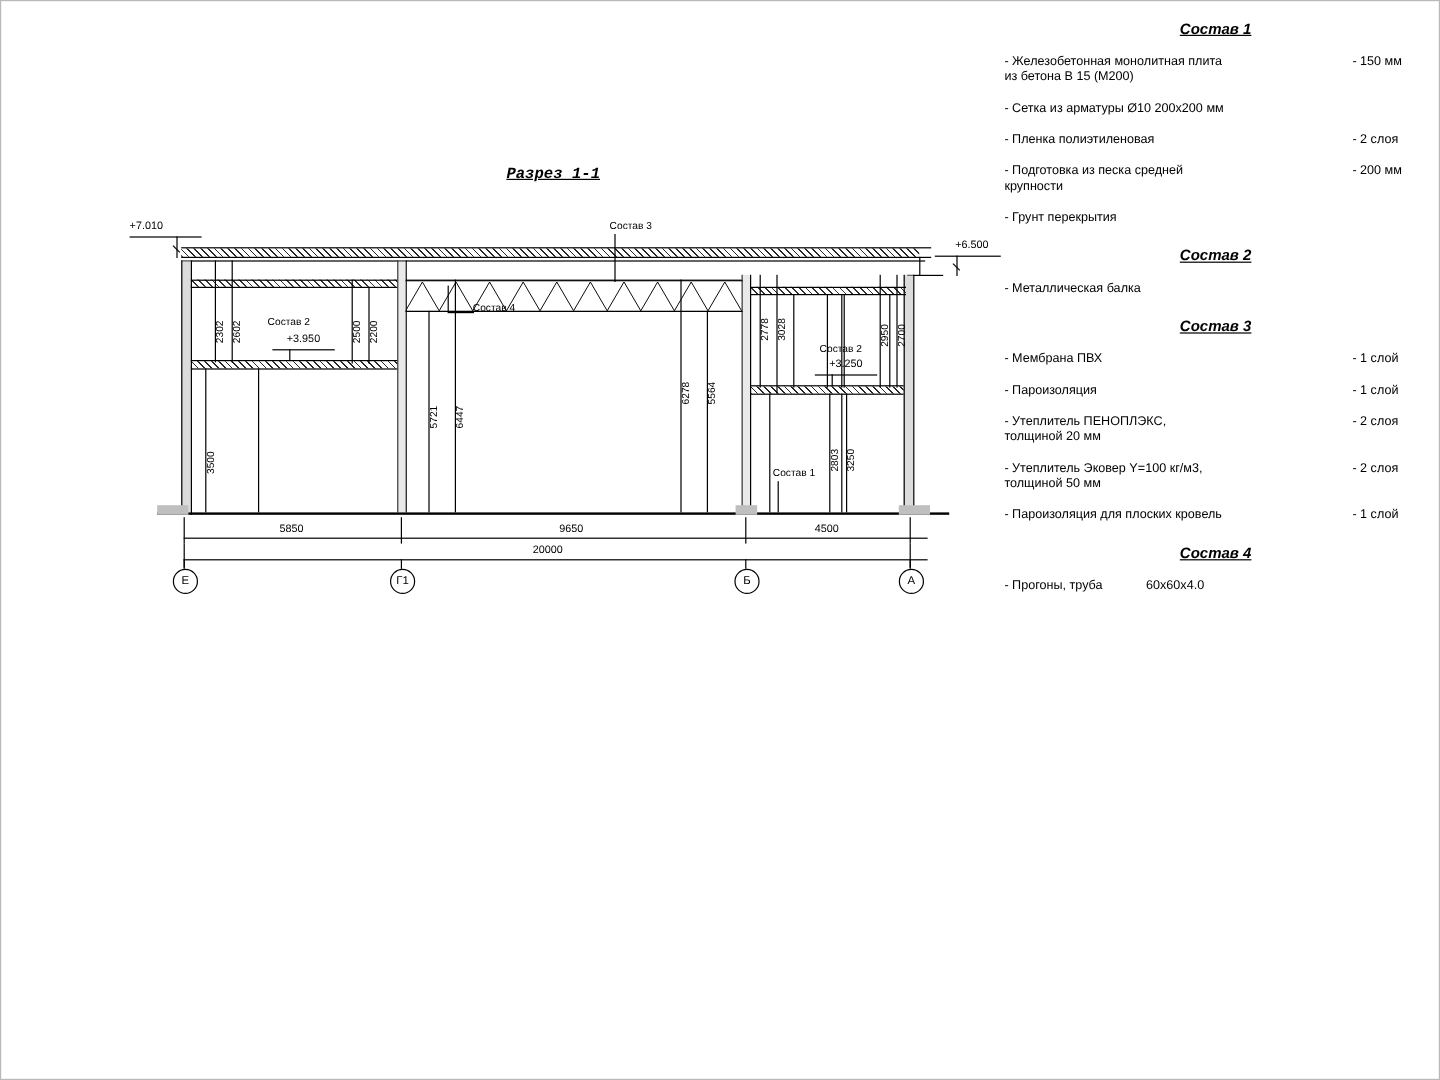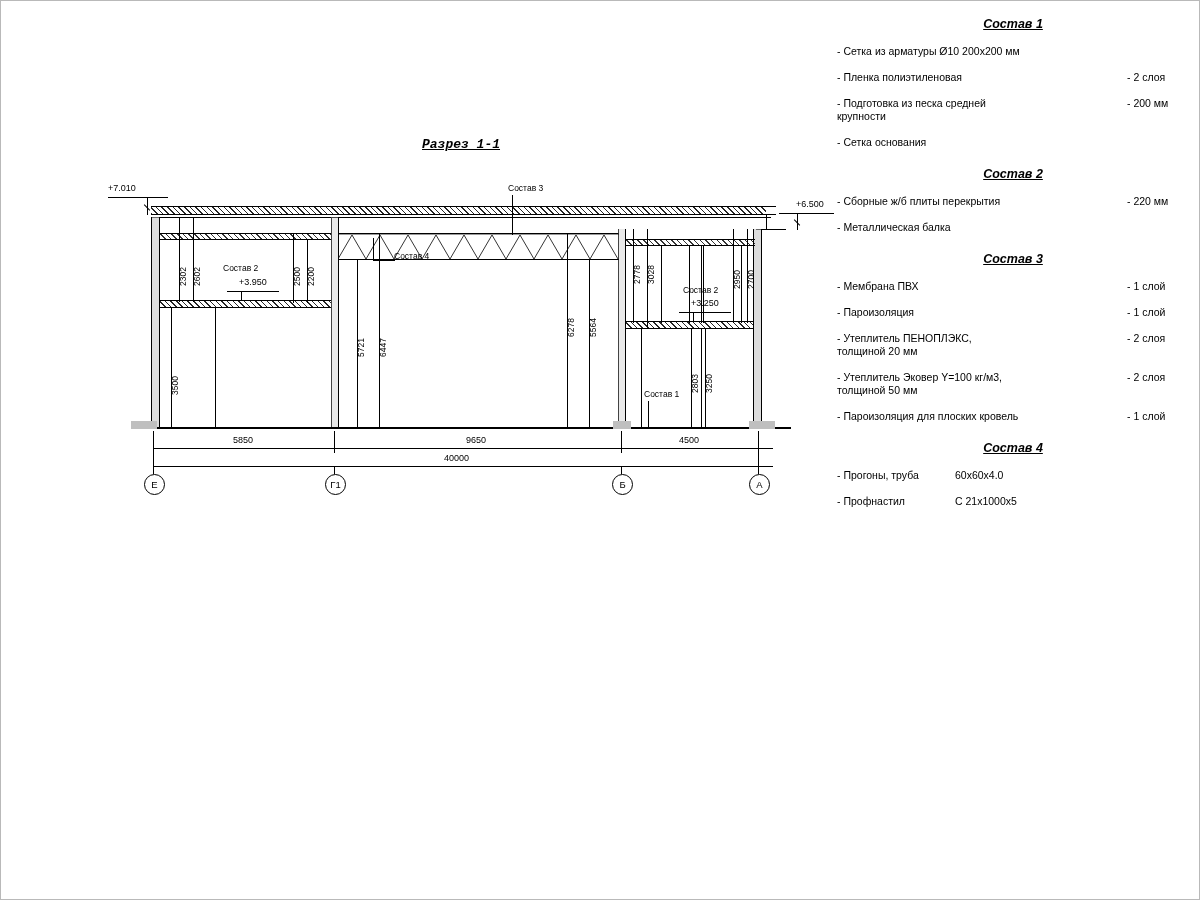--- a/index.html
+++ b/index.html
@@ -172,58 +172,59 @@
     <div class="ln v" style="left:333px;top:430px;height:22px;"></div>
     <div class="ln v" style="left:620px;top:430px;height:22px;"></div>
     <div class="ln v" style="left:757px;top:430px;height:22px;"></div>
     <div class="txt" style="left:232px;top:434px;">5850</div>
     <div class="txt" style="left:465px;top:434px;">9650</div>
     <div class="txt" style="left:678px;top:434px;">4500</div>
 
     <div class="ln h" style="left:152px;top:465px;width:620px;"></div>
     <div class="ln v" style="left:152px;top:452px;height:20px;"></div>
     <div class="ln v" style="left:757px;top:452px;height:20px;"></div>
-    <div class="txt" style="left:443px;top:452px;">40000</div>
+    <div class="txt" style="left:443px;top:452px;">20000</div>
 
     <div class="ln v" style="left:152px;top:465px;height:8px;"></div>
     <div class="ln v" style="left:333px;top:465px;height:8px;"></div>
     <div class="ln v" style="left:620px;top:465px;height:8px;"></div>
     <div class="ln v" style="left:757px;top:465px;height:8px;"></div>
     <div class="circ" style="left:143px;top:473px;">Е</div>
     <div class="circ" style="left:324px;top:473px;">Г1</div>
     <div class="circ" style="left:611px;top:473px;">Б</div>
     <div class="circ" style="left:748px;top:473px;">А</div>
   </div>
 
   <div class="spec">
 
     <div class="spec-head">Состав 1</div>
     <div class="row">
+        <div class="lbl">- Железобетонная  монолитная плита
+  из бетона В 15 (М200)</div>
+        <div class="val">- 150 мм</div>
+      </div>
+    <div class="row">
         <div class="lbl">- Сетка из арматуры Ø10 200х200 мм</div>
         <div class="val"></div>
       </div>
     <div class="row">
         <div class="lbl">- Пленка полиэтиленовая</div>
         <div class="val">-  2 слоя</div>
       </div>
     <div class="row">
         <div class="lbl">- Подготовка из песка средней
   крупности</div>
         <div class="val">- 200 мм</div>
       </div>
     <div class="row">
-        <div class="lbl">- Сетка основания</div>
+        <div class="lbl">- Грунт перекрытия</div>
         <div class="val"></div>
       </div>
 
     <div class="spec-head sub">Состав 2</div>
-    <div class="row">
-        <div class="lbl">- Сборные ж/б плиты перекрытия</div>
-        <div class="val">- 220 мм</div>
-      </div>
     <div class="row">
         <div class="lbl">- Металлическая балка</div>
         <div class="val"></div>
       </div>
 
     <div class="spec-head sub">Состав 3</div>
     <div class="row">
         <div class="lbl">- Мембрана ПВХ</div>
         <div class="val">- 1 слой</div>
       </div>
@@ -244,19 +245,15 @@
     <div class="row">
         <div class="lbl">- Пароизоляция для плоских кровель</div>
         <div class="val">- 1 слой</div>
       </div>
 
     <div class="spec-head sub">Состав 4</div>
     <div class="row4">
         <div class="lbl">-  Прогоны, труба</div>
         <div class="val">60х60х4.0</div>
       </div>
-    <div class="row4">
-        <div class="lbl">-  Профнастил</div>
-        <div class="val">С 21х1000х5</div>
-      </div>
   </div>
 
 </div>
 
 </body></html>

